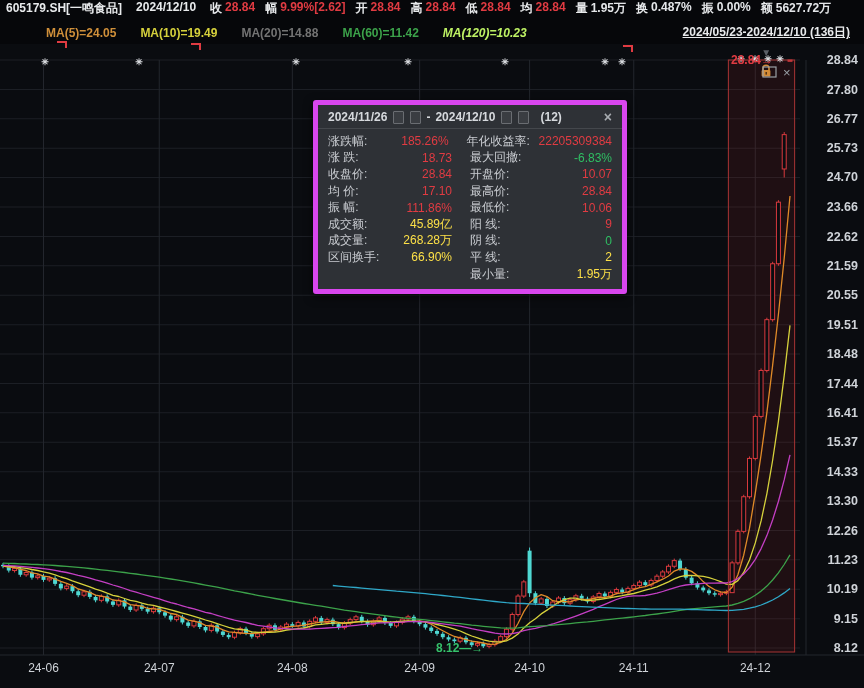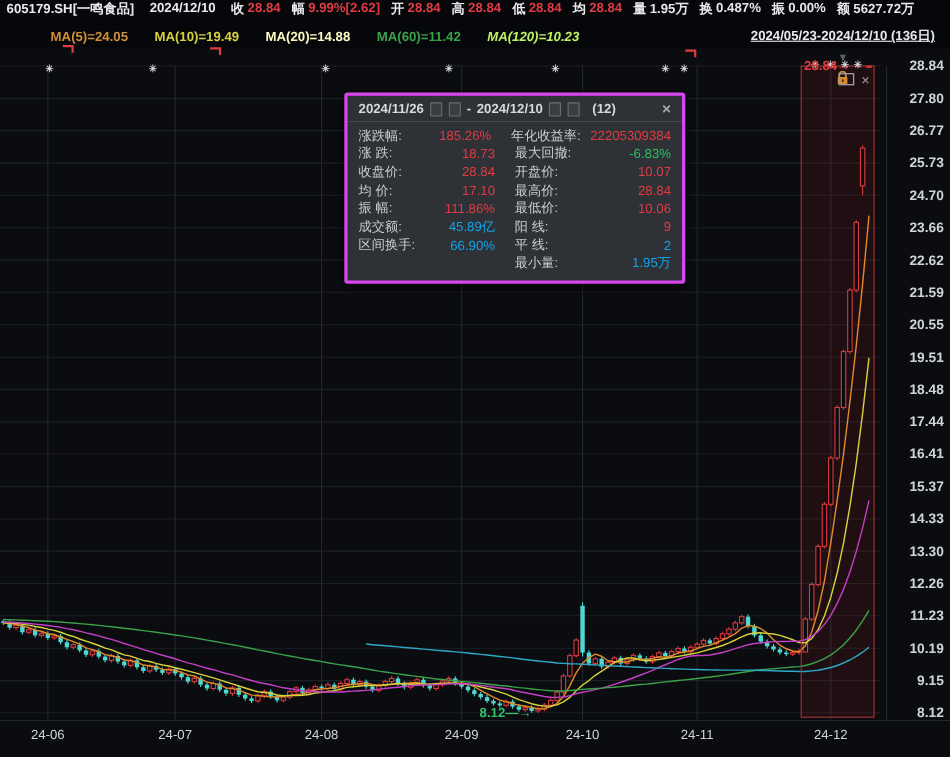--- a/index.html
+++ b/index.html
@@ -11,37 +11,37 @@
   #hdr2{position:absolute;left:0;top:22px;width:864px;height:22px;background:#06070a;
         display:flex;align-items:center;gap:22px;padding-left:6px;box-sizing:border-box;
         font-size:12px;font-weight:bold;white-space:nowrap;}
   .hitem{display:flex;gap:3px;}
   .hlabel{color:#e8eaec;}
   #range-ctl{position:absolute;right:14px;top:24px;display:flex;align-items:center;gap:6px;flex-direction:column;}
   #range-text{color:#e8eaec;font-size:12px;font-weight:bold;text-decoration:underline;cursor:pointer;}
   #range-caret{color:#5a5f66;font-size:10px;cursor:pointer;}
   #chart-svg{position:absolute;left:0;top:0;}
   
-  #panel{position:absolute;left:313px;top:84px;width:304px;background:#2e3136;
-         border:3px solid #d946ef;border-radius:3px;box-shadow:0 3px 10px rgba(0,0,0,.6);
+  #panel{position:absolute;left:313px;top:100px;width:304px;background:#2e3136;
+         border:5px solid #d946ef;border-radius:3px;box-shadow:0 3px 10px rgba(0,0,0,.6);
          font-size:12px;color:#c9ccd1;z-index:5;}
   #panel-head{display:flex;align-items:center;gap:5px;padding:5px 8px 4px 10px;
               border-bottom:1px solid #44474c;font-weight:bold;color:#d6d9dd;}
   .stepper{width:9px;height:11px;border:1px solid #6a6d72;border-radius:1px;background:#3a3d42;
            display:inline-block;margin-left:1px;cursor:pointer;}
   #panel-close{margin-left:auto;color:#a7abb0;cursor:pointer;font-size:14px;line-height:1;padding:0 2px;}
   #panel-body{padding:4px 10px 7px 10px;}
   .prow{display:flex;height:16.6px;align-items:center;}
   .pl-label{width:62px;}
   .pl-val{width:62px;text-align:right;}
   .pr-label{width:74px;margin-left:18px;}
   .pr-val{flex:1;text-align:right;}
   .c-red{color:#e03b42;}
   .c-green{color:#2fbf63;}
-  .c-white{color:#0ea5e9;}
+  .c-white{color:#fde047;}
 </style>
 </head>
 <body>
 
 <div id="hdr1">
   <span>605179.SH[一鸣食品]</span>
   <span>2024/12/10</span>
   <span id="hdr-fields" style="display:flex;gap:10px;">
       <span class="hitem">
         <span class="hlabel">收</span>
@@ -83,21 +83,21 @@
         <span class="hlabel">额</span>
         <span style="color:#e4e6e9">5627.72万</span>
       </span>
     </span>
 </div>
 
 <div id="hdr2">
   <span id="ma-legend" style="display:flex;gap:24px;margin-left:40px;">
       <span style="color: rgb(207, 143, 58);">MA(5)=24.05</span>
       <span style="color: rgb(214, 209, 60);">MA(10)=19.49</span>
-      <span style="color: #fef9c3;">MA(20)=14.88</span>
+      <span style="color: #737373;">MA(20)=14.88</span>
       <span style="color: rgb(60, 162, 74);">MA(60)=11.42</span>
       <span style="color: #bef264; font-style: italic;">MA(120)=10.23</span>
     </span>
 </div>
 <div id="range-ctl">
   <span id="range-text">2024/05/23-2024/12/10 (136日)</span>
   <span id="range-caret">▼</span>
   <svg width="14" height="14" viewBox="0 0 14 14" style="cursor:pointer;">
     <path d="M4 6 V4.2 A3 3 0 0 1 10 4.2 V6" fill="none" stroke="#d89a3a" stroke-width="1.6"></path>
     <rect x="2.6" y="6" width="8.8" height="6.6" rx="1" fill="#d89a3a"></rect>
@@ -508,20 +508,26 @@
         <span class="pr-label">最低价:</span>
         <span class="pr-val c-red">10.06</span>
       </div>
       <div class="prow">
         <span class="pl-label">成交额:</span>
         <span class="pl-val c-white">45.89亿</span>
         <span class="pr-label">阳 线:</span>
         <span class="pr-val c-red">9</span>
       </div>
       <div class="prow">
+        <span class="pl-label">成交量:</span>
+        <span class="pl-val c-white">268.28万</span>
+        <span class="pr-label">阴 线:</span>
+        <span class="pr-val c-green">0</span>
+      </div>
+      <div class="prow">
         <span class="pl-label">区间换手:</span>
         <span class="pl-val c-white">66.90%</span>
         <span class="pr-label">平 线:</span>
         <span class="pr-val c-white">2</span>
       </div>
       <div class="prow">
         <span class="pl-label"></span>
         <span class="pl-val c-white"></span>
         <span class="pr-label">最小量:</span>
         <span class="pr-val c-white">1.95万</span>

